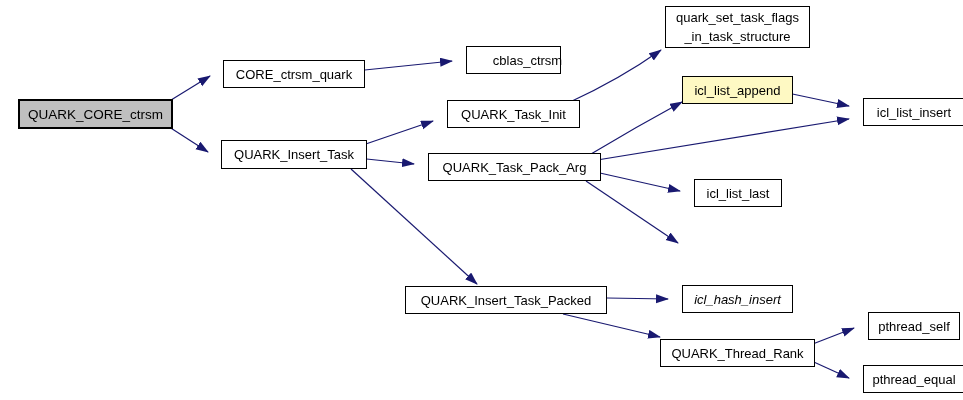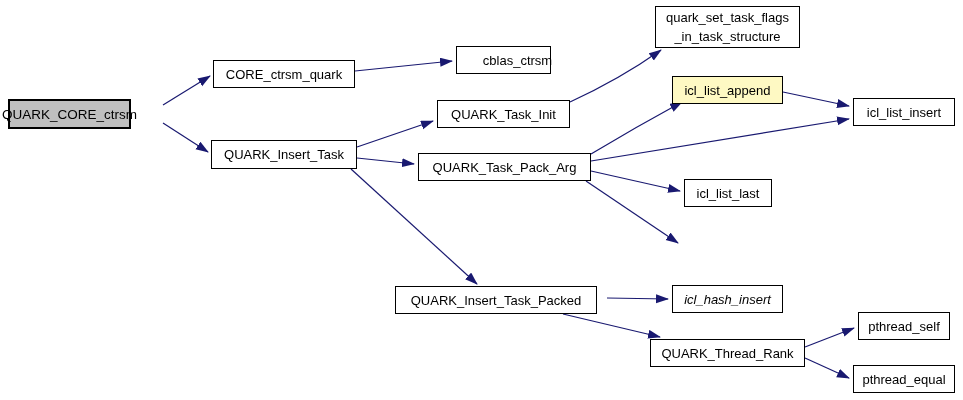--- a/index.html
+++ b/index.html
@@ -31,20 +31,21 @@
     align-items: center;
     justify-content: center;
     background: #ffffff;
     border: 1px solid #000000;
     color: #000000;
     font-size: 13px;
     line-height: 19px;
     text-align: center;
     cursor: pointer;
     z-index: 2;
+    margin-left: 10px;
   }
   .node span {
     white-space: nowrap;
     display: block;
   }
   .node.root {
     border-width: 2px;
     cursor: default;
     font-size: 13.5px;
   }
@@ -70,21 +71,21 @@
       <path d="M783,92 L849,106" fill="none" stroke="#191970" stroke-width="1.2" marker-end="url(#arrow)"></path>
       <path d="M591,161 L849,119" fill="none" stroke="#191970" stroke-width="1.2" marker-end="url(#arrow)"></path>
       <path d="M591,171 L680,191" fill="none" stroke="#191970" stroke-width="1.2" marker-end="url(#arrow)"></path>
       <path d="M586,181 L678,243" fill="none" stroke="#191970" stroke-width="1.2" marker-end="url(#arrow)"></path>
       <path d="M607,298 L668,299" fill="none" stroke="#191970" stroke-width="1.2" marker-end="url(#arrow)"></path>
       <path d="M563,314 L660,337" fill="none" stroke="#191970" stroke-width="1.2" marker-end="url(#arrow)"></path>
       <path d="M805,347 L854,328" fill="none" stroke="#191970" stroke-width="1.2" marker-end="url(#arrow)"></path>
       <path d="M805,358 L849,378" fill="none" stroke="#191970" stroke-width="1.2" marker-end="url(#arrow)"></path>
     </svg>
 
-<div class="node root" style="left: 8px; top: 99px; width: 123px; height: 30px; background: rgb(191, 191, 191); border-color: rgb(0, 0, 0);">
+<div class="node root" style="left: 8px; top: 99px; width: 155px; height: 30px; background: rgb(191, 191, 191); border-color: rgb(0, 0, 0);">
       <span>QUARK_CORE_ctrsm</span>
     </div>
     <div class="node" style="left: 213px; top: 60px; width: 142px; height: 28px; background: rgb(255, 255, 255); border-color: rgb(0, 0, 0);">
       <span>CORE_ctrsm_quark</span>
     </div>
     <div class="node" style="left: 211px; top: 140px; width: 146px; height: 29px; background: rgb(255, 255, 255); border-color: rgb(0, 0, 0);">
       <span>QUARK_Insert_Task</span>
     </div>
     <div class="node" style="left: 456px; top: 46px; width: 95px; height: 28px; background: rgb(255, 255, 255); border-color: rgb(0, 0, 0); padding-left: 28px;">
       <span>cblas_ctrsm</span>

